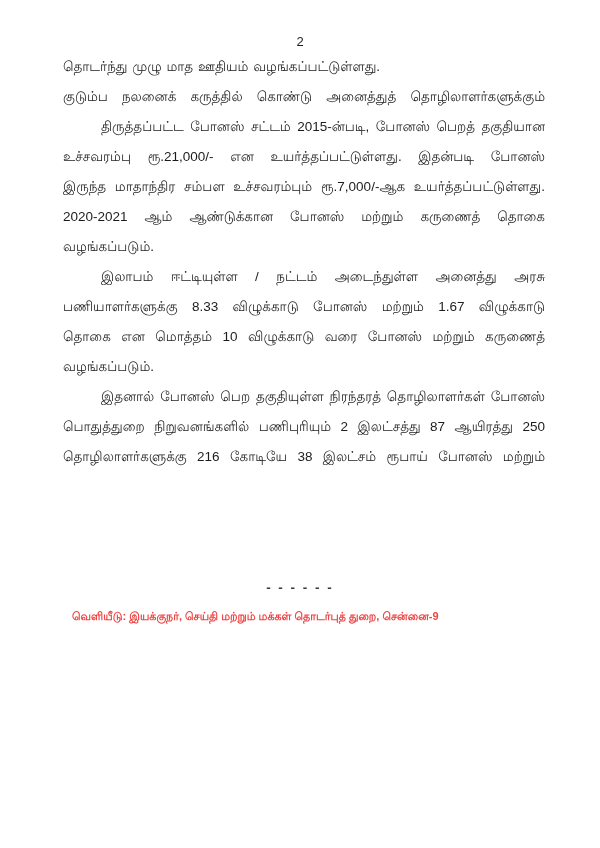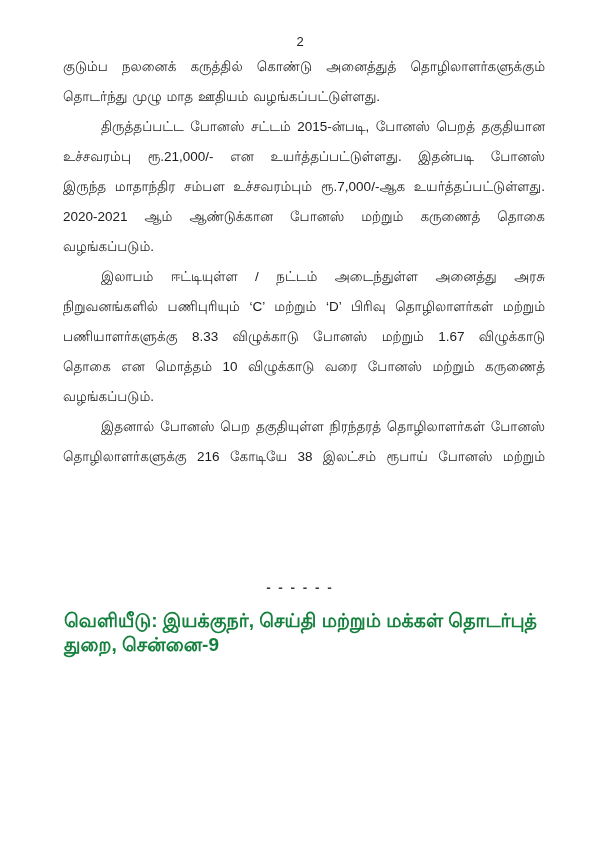--- a/index.html
+++ b/index.html
@@ -55,59 +55,59 @@
     width: 100%;
     text-align: center;
     font-size: 13.5px;
     font-weight: bold;
     letter-spacing: 2px;
     color: #3a3a3a;
   }
   .footer-line {
     position: absolute;
     top: 610px;
-    left: 64px;
+    left: 72px;
     width: 482px;
-    font-size: 19px;
+    font-size: 11px;
     font-weight: bold;
-    color: #15803d;
+    color: #ef4444;
   }
 </style>
 </head>
 <body>
 
 <div class="page">
 
   <div class="page-number">2</div>
 
   <div class="body-text">
 
     <div class="para">
+      <div class="line last">தொடர்ந்து முழு மாத ஊதியம் வழங்கப்பட்டுள்ளது.</div>
       <div class="line">குடும்ப நலனைக் கருத்தில் கொண்டு அனைத்துத் தொழிலாளர்களுக்கும்</div>
-      <div class="line last">தொடர்ந்து முழு மாத ஊதியம் வழங்கப்பட்டுள்ளது.</div>
     </div>
 
     <div class="para">
       <div class="line indent">திருத்தப்பட்ட போனஸ் சட்டம் 2015-ன்படி, போனஸ் பெறத் தகுதியான சம்பள</div>
       <div class="line">உச்சவரம்பு ரூ.21,000/- என உயர்த்தப்பட்டுள்ளது. இதன்படி போனஸ் கணக்கிட</div>
       <div class="line">இருந்த மாதாந்திர சம்பள உச்சவரம்பும் ரூ.7,000/-ஆக உயர்த்தப்பட்டுள்ளது. அதன்படி</div>
       <div class="line">2020-2021 ஆம் ஆண்டுக்கான போனஸ் மற்றும் கருணைத் தொகை கீழ்க்கண்டவாறு</div>
       <div class="line last">வழங்கப்படும்.</div>
     </div>
 
     <div class="para">
       <div class="line indent">இலாபம் ஈட்டியுள்ள / நட்டம் அடைந்துள்ள அனைத்து அரசு பொதுத்துறை</div>
-      <div class="line">நிறுவனங்களில் பணிபுரியும் ‘C’ மற்றும் ‘D’ பிரிவு தொழிலாளர்கள் மற்றும்</div>
       <div class="line">பணியாளர்களுக்கு 8.33 விழுக்காடு போனஸ் மற்றும் 1.67 விழுக்காடு கருணைத்</div>
       <div class="line">தொகை என மொத்தம் 10 விழுக்காடு வரை போனஸ் மற்றும் கருணைத் தொகை</div>
       <div class="line last">வழங்கப்படும்.</div>
     </div>
 
     <div class="para">
       <div class="line indent">இதனால் போனஸ் பெற தகுதியுள்ள நிரந்தரத் தொழிலாளர்கள் போனஸ் மற்றும்</div>
+      <div class="line">பொதுத்துறை நிறுவனங்களில் பணிபுரியும் 2 இலட்சத்து 87 ஆயிரத்து 250</div>
       <div class="line">தொழிலாளர்களுக்கு 216 கோடியே 38 இலட்சம் ரூபாய் போனஸ் மற்றும் கருணைத்</div>
     </div>
 
   </div>
 
   <div class="separator">- - - - - -</div>
 
   <div class="footer-line">வெளியீடு: இயக்குநர், செய்தி மற்றும் மக்கள் தொடர்புத் துறை, சென்னை-9</div>
 
 </div>

